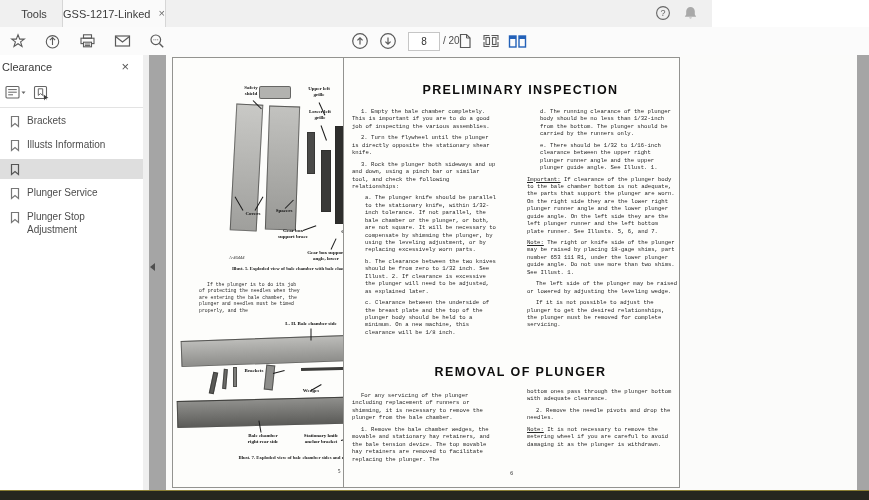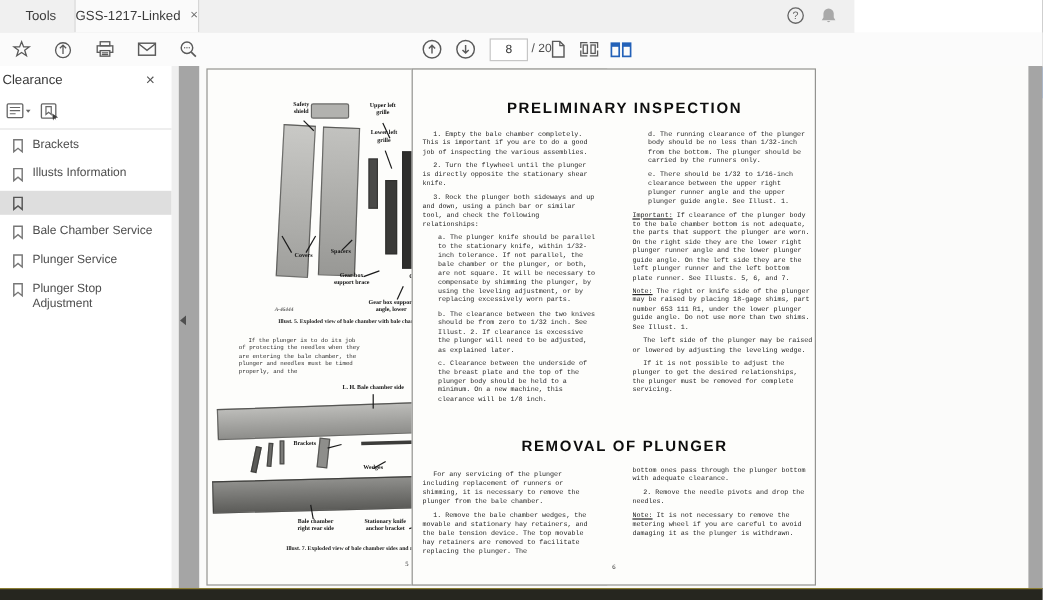--- a/index.html
+++ b/index.html
@@ -201,26 +201,20 @@
         <div class="sb-item">
           <svg width="10" height="13" viewBox="0 0 10 13">
               <path d="M1.5 1.5h7v10L5 8.6 1.5 11.5z" fill="none" stroke="#777" stroke-width="1.2"></path>
             </svg>
           <span class="sb-label">Illusts Information</span>
         </div>
         <div class="sb-item selected">
           <svg width="10" height="13" viewBox="0 0 10 13">
               <path d="M1.5 1.5h7v10L5 8.6 1.5 11.5z" fill="none" stroke="#555" stroke-width="1.2"></path>
             </svg>
-        </div>
-        <div class="sb-item">
-          <svg width="10" height="13" viewBox="0 0 10 13">
-              <path d="M1.5 1.5h7v10L5 8.6 1.5 11.5z" fill="none" stroke="#777" stroke-width="1.2"></path>
-            </svg>
-          <span class="sb-label">Bale Chamber Service</span>
         </div>
         <div class="sb-item">
           <svg width="10" height="13" viewBox="0 0 10 13">
               <path d="M1.5 1.5h7v10L5 8.6 1.5 11.5z" fill="none" stroke="#777" stroke-width="1.2"></path>
             </svg>
           <span class="sb-label">Plunger Service</span>
         </div>
         <div class="sb-item">
           <svg width="10" height="13" viewBox="0 0 10 13">
               <path d="M1.5 1.5h7v10L5 8.6 1.5 11.5z" fill="none" stroke="#777" stroke-width="1.2"></path>

